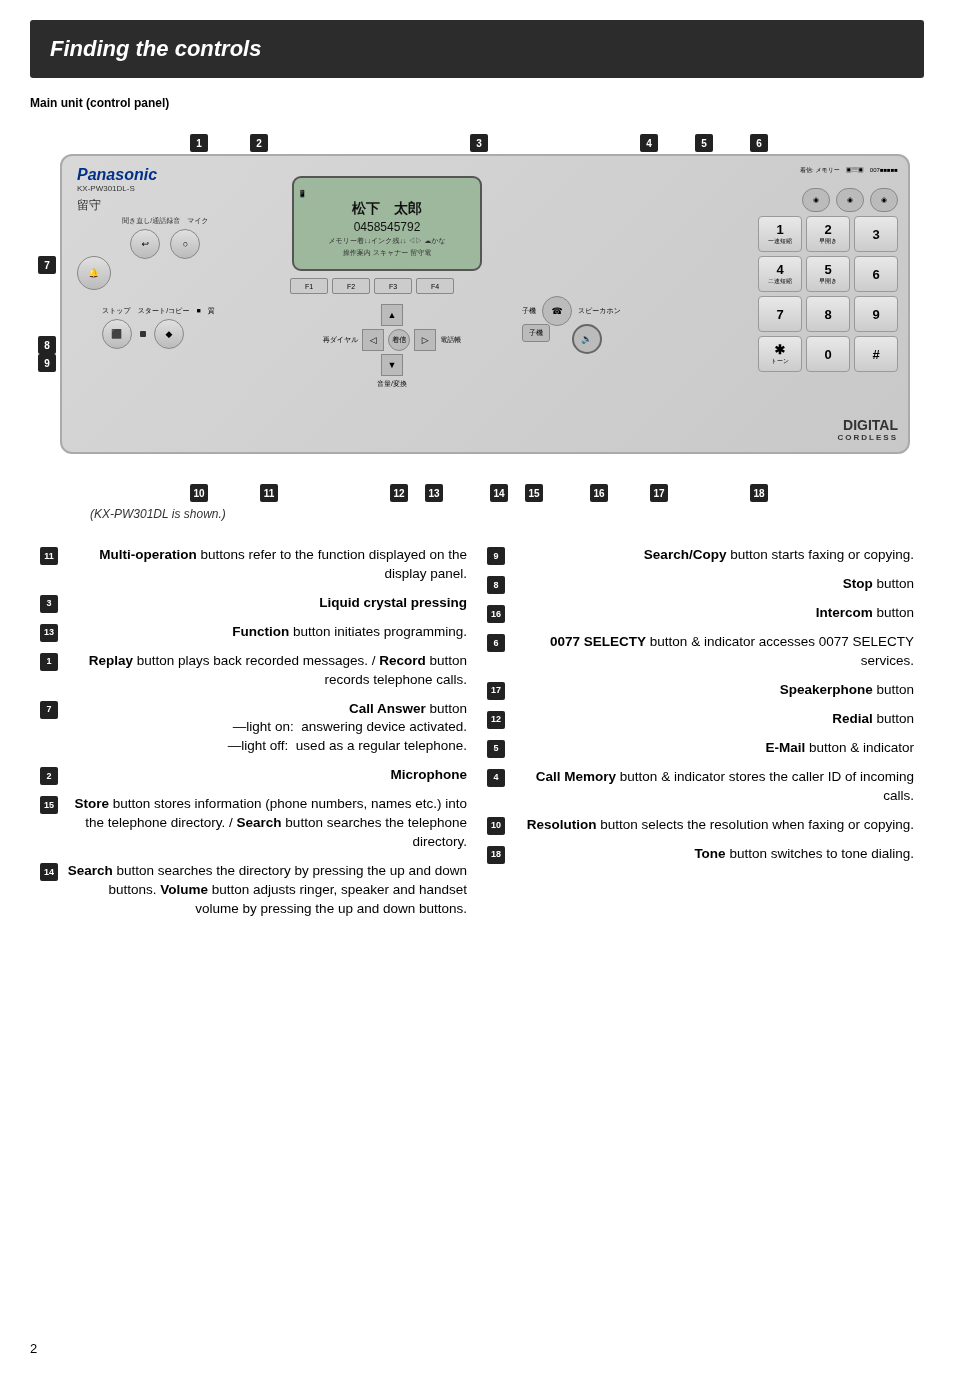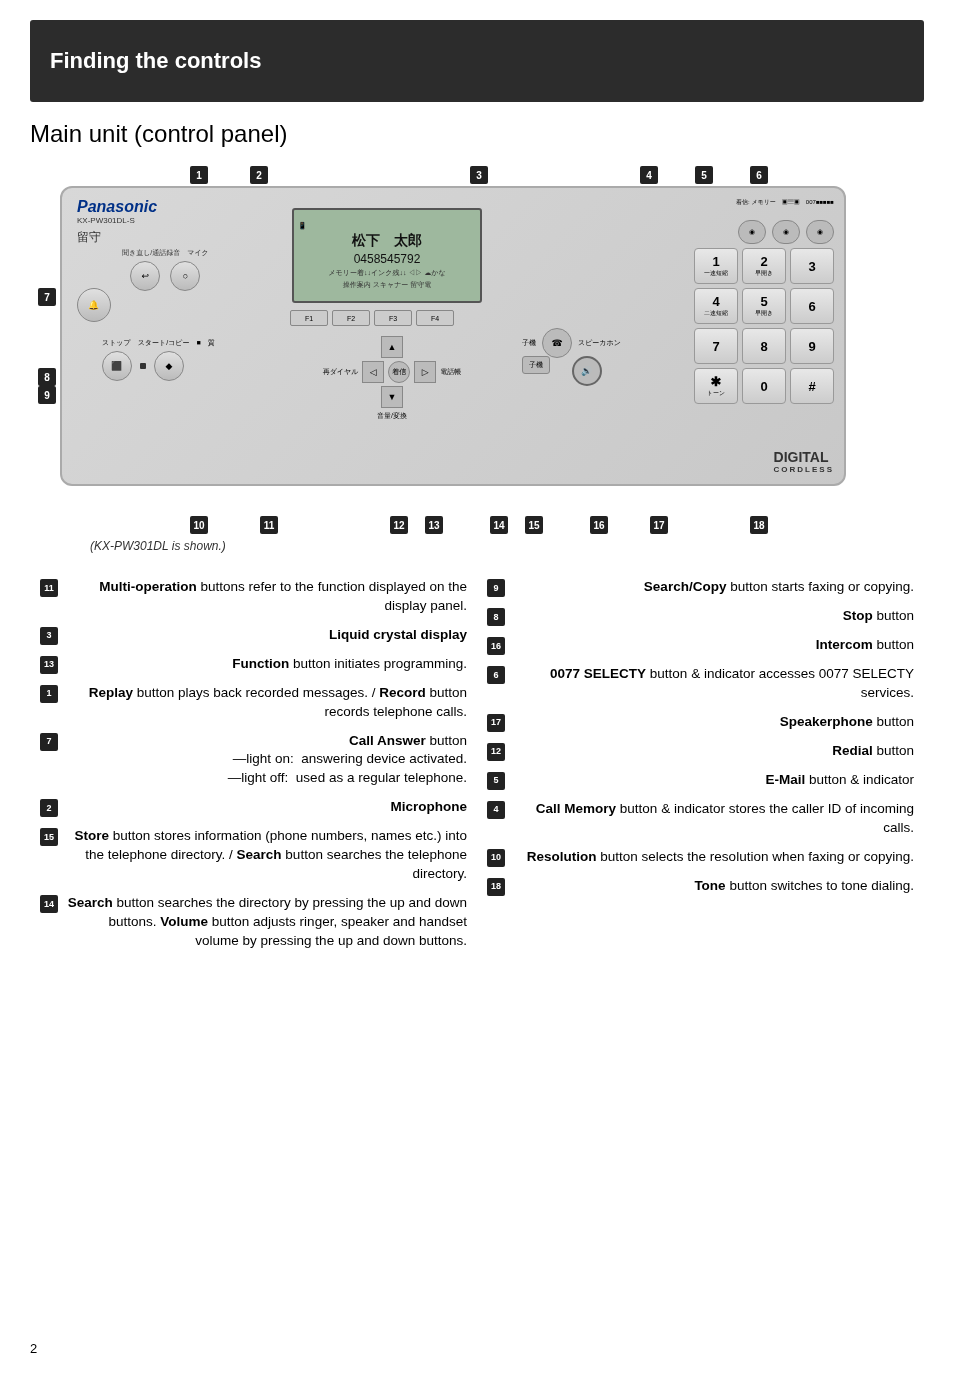--- a/index.html
+++ b/index.html
@@ -7,34 +7,35 @@
       font-family: Arial, sans-serif;
       background: #ffffff;
       width: 954px;
       min-height: 1376px;
       font-size: 14px;
       color: #000;
     }
 
     .page-header {
       background: #2c2c2c;
-      padding: 28px 20px;
+      padding: 16px 20px;
       margin: 20px 30px 0 30px;
       border-radius: 3px;
+      font-style: italic;
     }
     .page-header h1 {
       color: #ffffff;
       font-size: 22px;
       font-weight: bold;
     }
 
     .section-title {
-      font-size: 24px;
-      font-weight: normal;
-      margin: 18px 30px 10px 30px;
+      font-size: 12px;
+      font-weight: bold;
+      margin: 18px 30px 16px 30px;
     }
 
     
     .control-panel {
       position: absolute;
       left: 60px;
       top: 20px;
       width: 780px;
       height: 310px;
       background: linear-gradient(135deg, #d8d8d8 0%, #c8c8c8 100%);
@@ -163,21 +164,21 @@
   <div class="badge badge-10">10</div>
   <div class="badge badge-11">11</div>
   <div class="badge badge-12">12</div>
   <div class="badge badge-13">13</div>
   <div class="badge badge-14">14</div>
   <div class="badge badge-15">15</div>
   <div class="badge badge-16">16</div>
   <div class="badge badge-17">17</div>
   <div class="badge badge-18">18</div>
 
-  <div class="control-panel" style="position:absolute;top:28px;left:30px;width:786px;height:300px;">
+  <div class="control-panel" style="position:absolute;top:28px;left:30px;width:850px;height:300px;">
     <div class="panel-inner">
 
       <div style="position:absolute;top:10px;left:15px;">
         <div style="font-size:16px;font-weight:bold;font-style:italic;color:#003087;">Panasonic</div>
         <div style="font-size:8px;color:#333;">KX-PW301DL-S</div>
         <div style="font-size:12px;color:#333;margin-top:4px;">留守</div>
       </div>
 
       <div style="position:absolute;top:60px;left:60px;display:flex;flex-direction:column;align-items:center;gap:3px;">
         <div style="font-size:7px;color:#333;">聞き直し/通話録音　マイク</div>
@@ -193,21 +194,21 @@
 
       <div style="position:absolute;top:150px;left:40px;">
         <div style="font-size:7px;margin-bottom:3px;">ストップ　スタート/コピー　■　質</div>
         <div style="display:flex;gap:8px;align-items:center;">
           <div style="width:30px;height:30px;background:linear-gradient(180deg,#e0e0e0,#bbb);border:1px solid #888;border-radius:50%;display:flex;align-items:center;justify-content:center;font-size:9px;">⬛</div>
           <div style="width:6px;height:6px;background:#333;border-radius:1px;"></div>
           <div style="width:30px;height:30px;background:linear-gradient(180deg,#e0e0e0,#bbb);border:1px solid #888;border-radius:50%;display:flex;align-items:center;justify-content:center;font-size:9px;">◆</div>
         </div>
       </div>
 
-      <div style="position:absolute;top:20px;left:230px;width:190px;height:95px;background:#9eb89e;border:2px solid #555;border-radius:3px;display:flex;flex-direction:column;align-items:center;justify-content:center;gap:2px;padding:4px;">
+      <div style="position:absolute;top:20px;left:230px;width:190px;height:95px;background:#9eb89e;border:2px solid #555;border-radius:9px;display:flex;flex-direction:column;align-items:center;justify-content:center;gap:2px;padding:4px;">
         <div style="font-size:7px;color:#333;align-self:flex-start;">📱</div>
         <div style="font-size:14px;font-weight:bold;color:#111;">松下　太郎</div>
         <div style="font-size:12px;color:#111;">0458545792</div>
         <div style="font-size:7px;color:#333;">メモリー着↓↓インク残↓↓ ◁▷ ☁かな</div>
         <div style="font-size:7px;color:#333;">操作案内 スキャナー 留守電</div>
       </div>
 
       <div style="position:absolute;top:122px;left:228px;display:flex;gap:4px;">
         <div style="width:38px;height:16px;background:#ccc;border:1px solid #888;border-radius:2px;font-size:7px;display:flex;align-items:center;justify-content:center;">F1</div>
         <div style="width:38px;height:16px;background:#ccc;border:1px solid #888;border-radius:2px;font-size:7px;display:flex;align-items:center;justify-content:center;">F2</div>
@@ -296,21 +297,21 @@
             <span style="font-size:6px;">トーン</span>
           </div>
         <div style="background:linear-gradient(180deg,#e8e8e8,#ccc);border:1px solid #999;border-radius:4px;height:36px;display:flex;flex-direction:column;align-items:center;justify-content:center;font-size:8px;">
             <span style="font-size:13px;font-weight:bold;">0</span>
           </div>
         <div style="background:linear-gradient(180deg,#e8e8e8,#ccc);border:1px solid #999;border-radius:4px;height:36px;display:flex;flex-direction:column;align-items:center;justify-content:center;font-size:8px;">
             <span style="font-size:13px;font-weight:bold;">#</span>
           </div>
       </div>
 
-      <div style="position:absolute;bottom:10px;right:10px;font-size:10px;font-weight:bold;color:#333;text-align:left;">
+      <div style="position:absolute;bottom:10px;right:10px;font-size:10px;font-weight:bold;color:#333;text-align:right;">
         <div style="font-size:14px;font-weight:bold;">DIGITAL</div>
         <div style="font-size:8px;letter-spacing:2px;">CORDLESS</div>
       </div>
 
     </div>
   </div>
 
   <div style="position:absolute;bottom:5px;left:60px;font-size:12px;font-style:italic;color:#333;">(KX-PW301DL is shown.)</div>
 
 </div>
@@ -319,21 +320,21 @@
 
   <div class="desc-column">
 
     <div class="desc-item">
       <span class="desc-badge">11</span>
       <span class="desc-text"><b>Multi-operation</b> buttons refer to the function displayed on the display panel.</span>
     </div>
 
     <div class="desc-item">
       <span class="desc-badge">3</span>
-      <span class="desc-text"><b>Liquid crystal display</b></span>
+      <span class="desc-text"><b>Liquid crystal pressing</b></span>
     </div>
 
     <div class="desc-item">
       <span class="desc-badge">13</span>
       <span class="desc-text"><b>Function</b> button initiates programming.</span>
     </div>
 
     <div class="desc-item">
       <span class="desc-badge">1</span>
       <span class="desc-text"><b>Replay</b> button plays back recorded messages. / <b>Record</b> button records telephone calls.</span>

